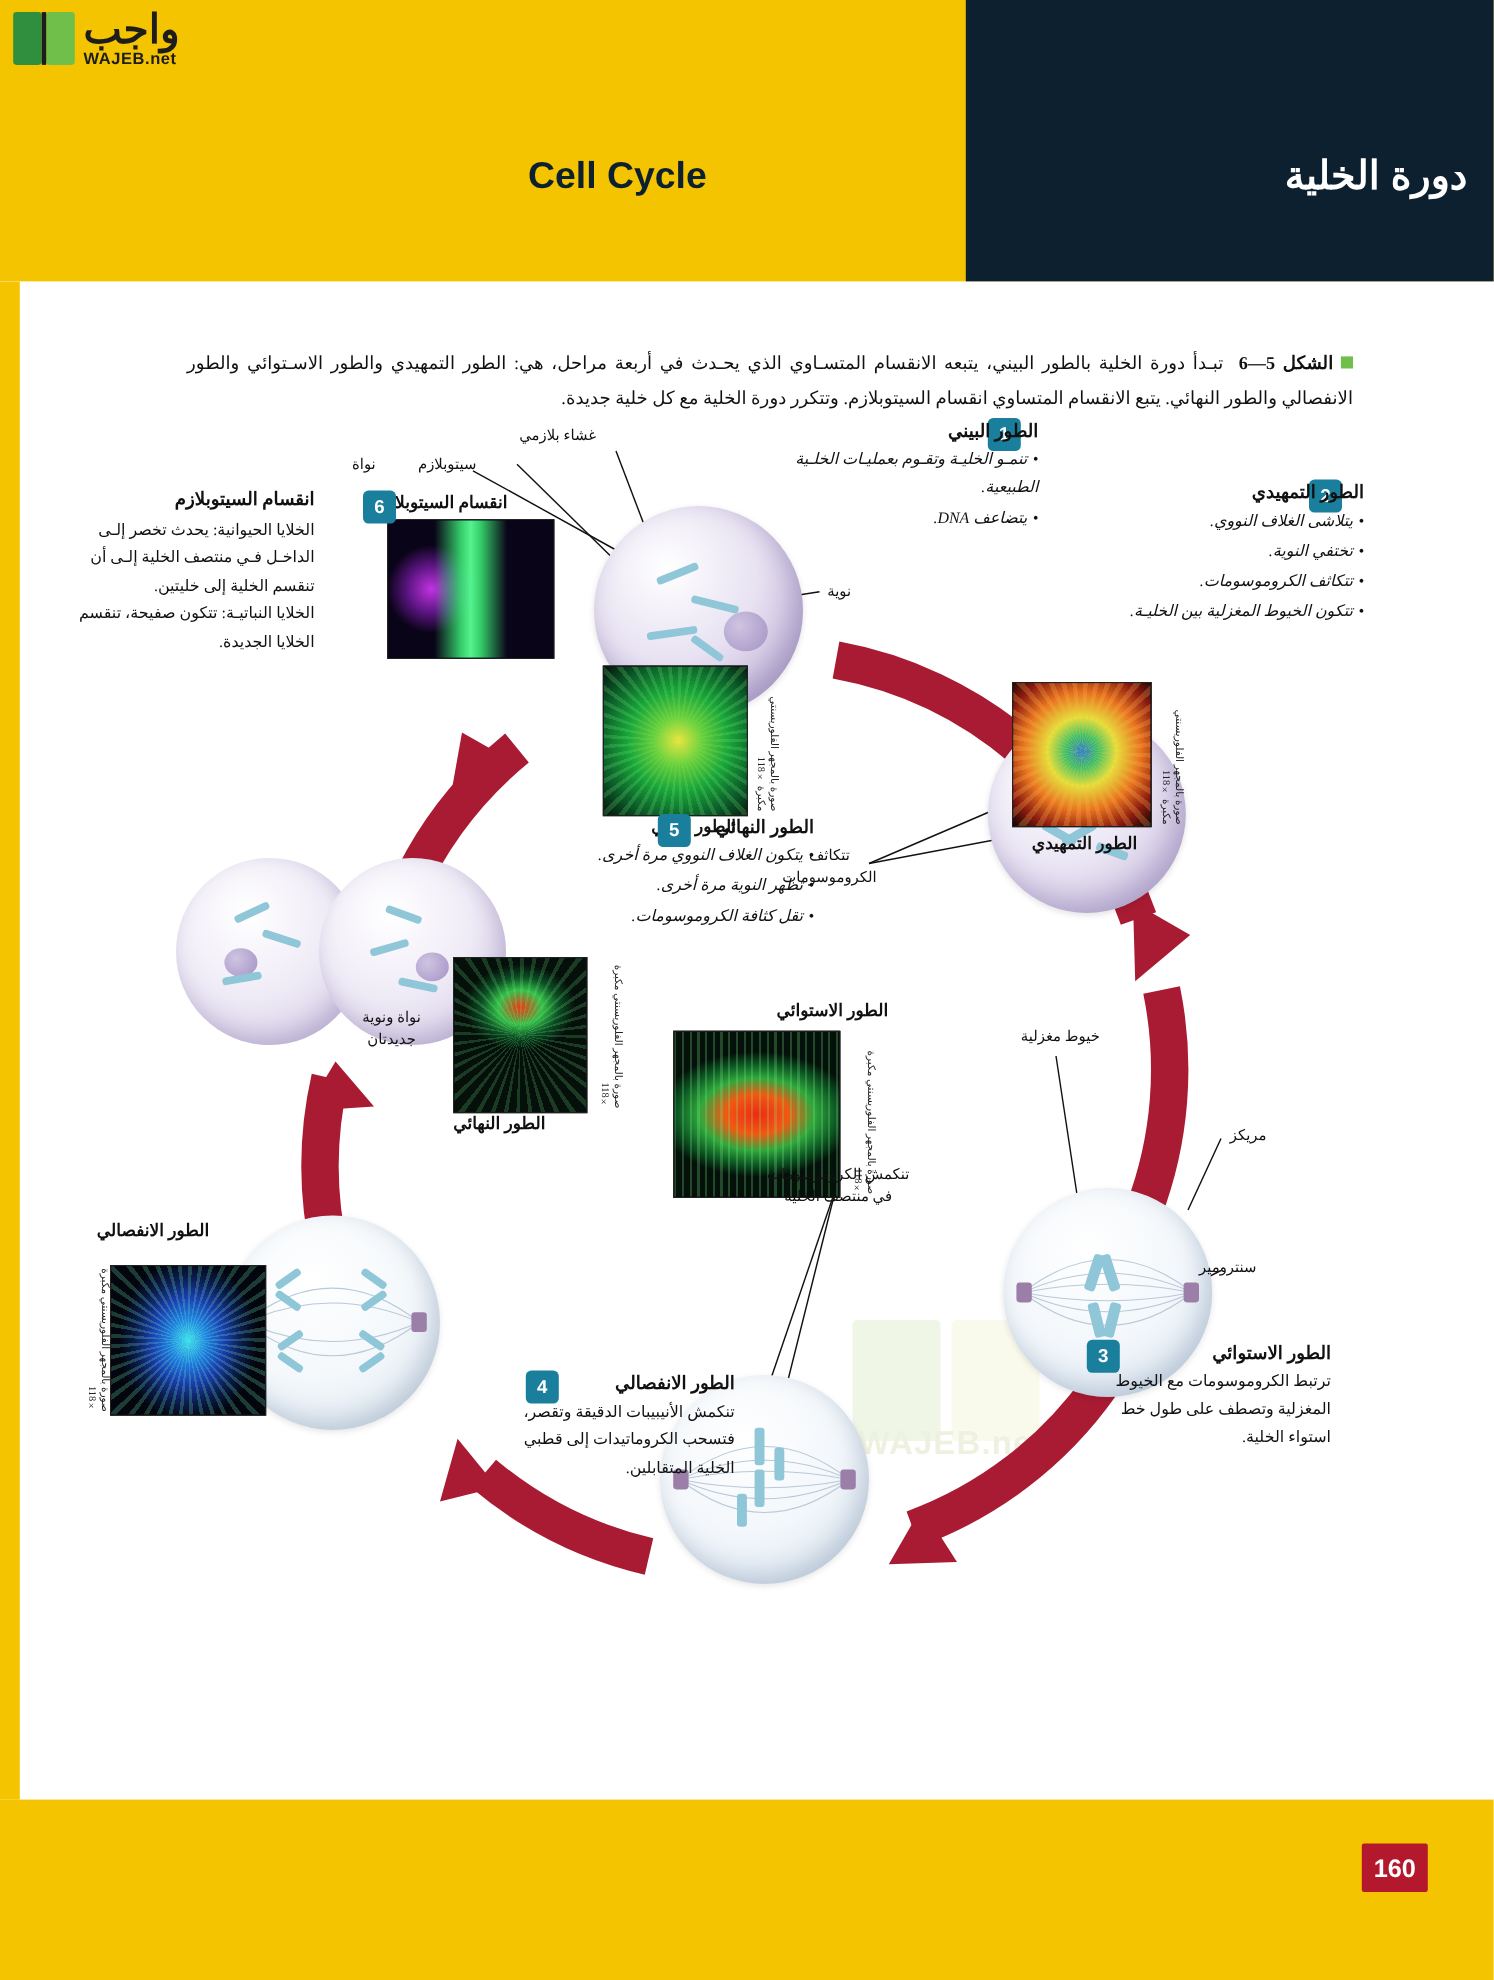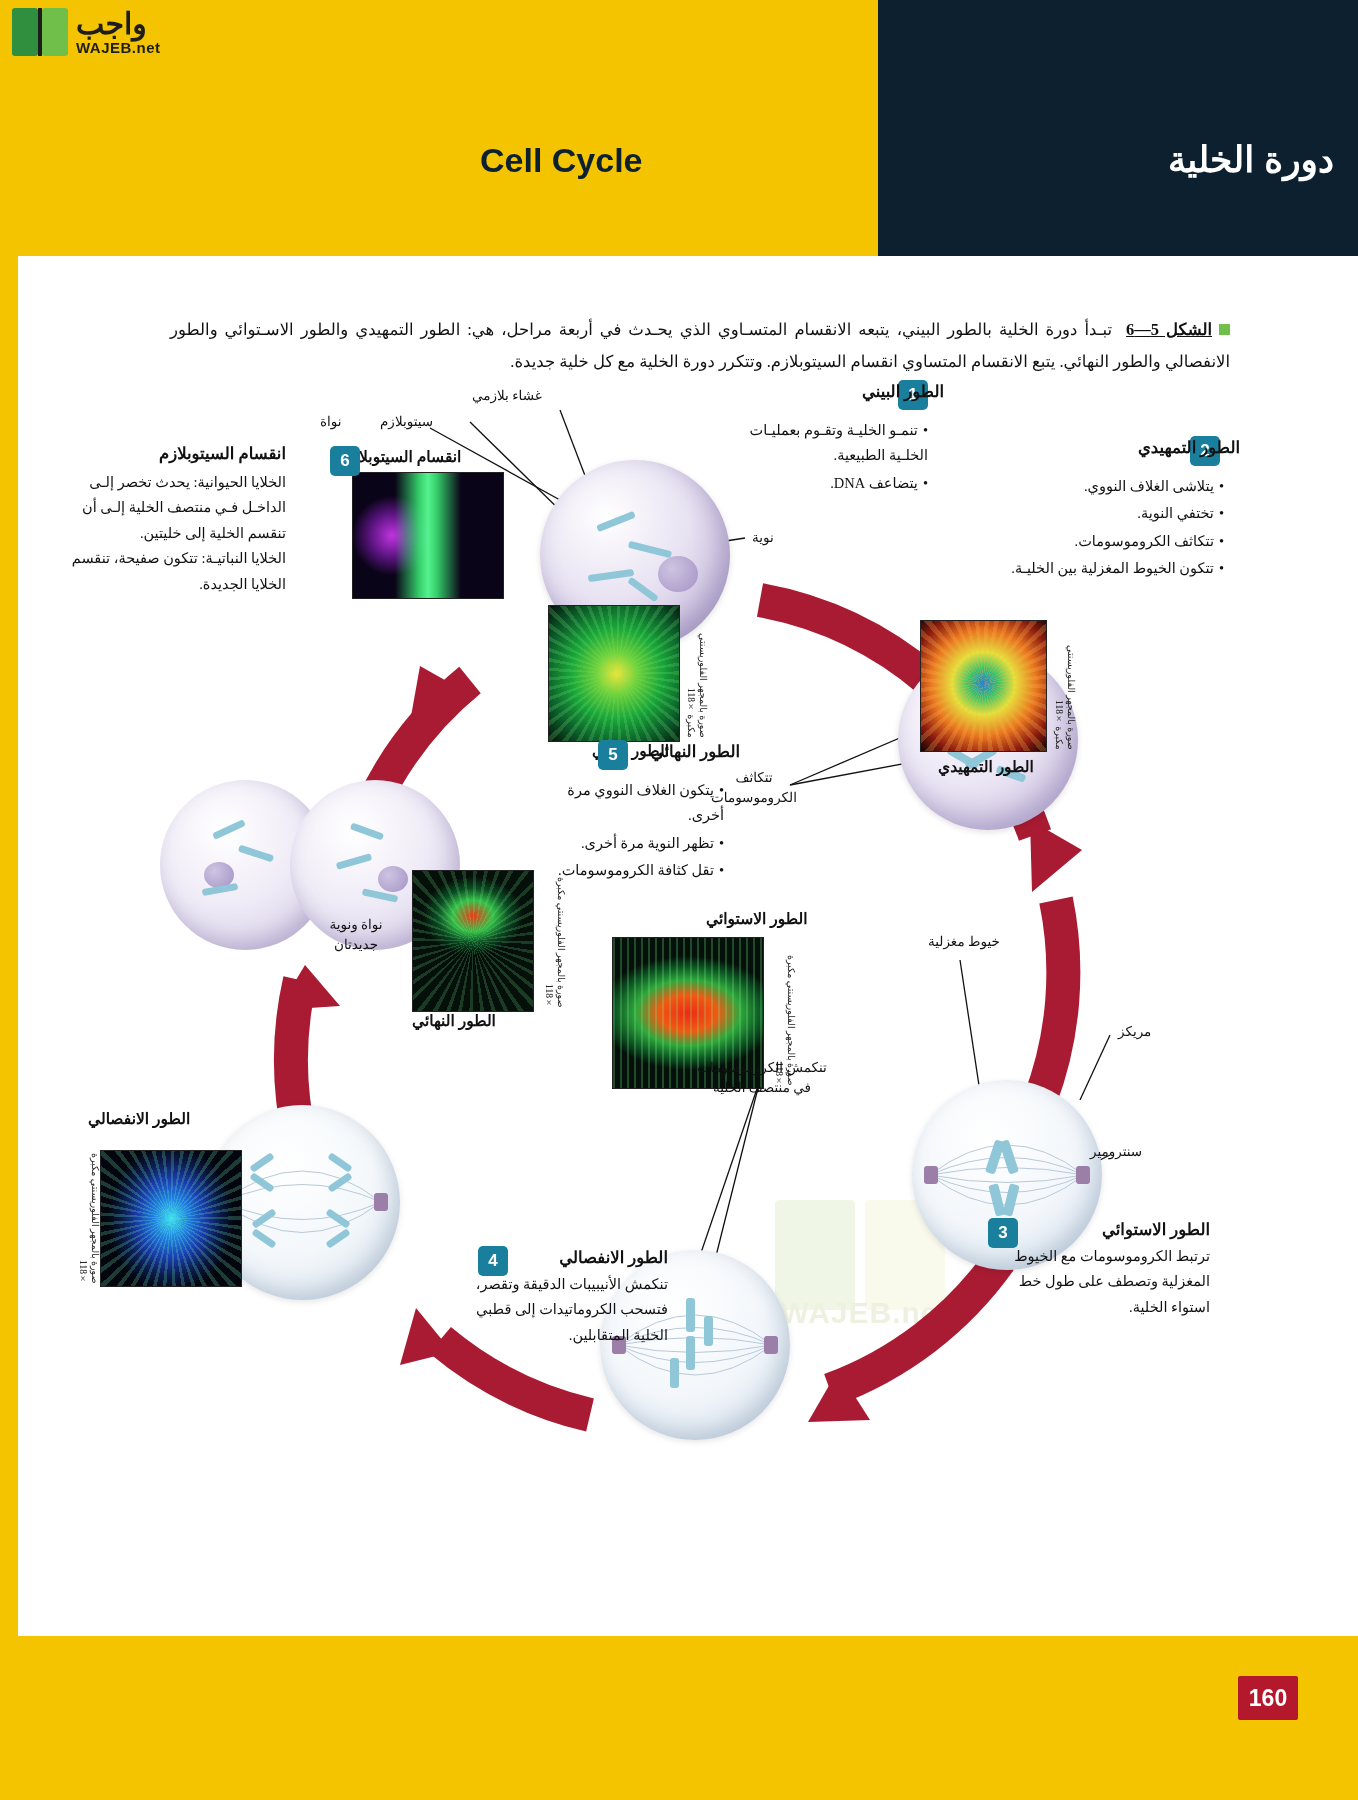--- a/index.html
+++ b/index.html
@@ -5,21 +5,21 @@
   html,body{margin:0;padding:0;}
   body{
     width:1358px;height:1800px;position:relative;
     background:#ffffff;
     font-family:"Liberation Sans",sans-serif;
     overflow:hidden;
   }
   
   .top-band{position:absolute;left:0;top:0;width:1358px;height:256px;background:#f5c400;}
   .logo-wrap{position:absolute;left:12px;top:8px;display:flex;align-items:center;gap:8px;direction:rtl;}
-  .logo-text{font-size:30px;font-weight:bold;color:#1d1d1b;line-height:1;}
+  .logo-text{font-size:37px;font-weight:bold;color:#1d1d1b;line-height:1;}
   .logo-sub{font-size:15px;font-weight:bold;color:#1d1d1b;letter-spacing:.5px;}
   .logo-book{width:56px;height:48px;position:relative;}
   .logo-book .half{position:absolute;top:0;width:26px;height:48px;border-radius:3px;}
   .logo-book .left{left:0;background:#2f8f3f;}
   .logo-book .right{right:0;background:#6fbf4a;}
   .logo-book .spine{position:absolute;left:26px;top:0;width:4px;height:48px;background:#1d1d1b;}
 
   .header-dark{position:absolute;left:878px;top:0;width:480px;height:256px;background:#0c2030;}
   .header-ar{position:absolute;right:24px;top:160px;transform:translateY(-50%);color:#ffffff;font-size:36px;font-weight:bold;}
   .header-en{position:absolute;left:448px;top:160px;transform:translateY(-50%);color:#0c2030;font-size:34px;font-weight:bold;font-family:"Liberation Sans",sans-serif;margin-left:32px;}
@@ -28,21 +28,21 @@
   .page-body{position:absolute;left:0;top:256px;width:1358px;height:1380px;background:#ffffff;}
   .side-rail{position:absolute;left:0;top:0;width:18px;height:1380px;background:#f5c400;}
 
   
   .bottom-band{position:absolute;left:0;top:1636px;width:1358px;height:164px;background:#f5c400;}
   .page-num{position:absolute;right:60px;top:1676px;width:60px;height:44px;background:#b4182d;color:#fff;font-size:23px;font-weight:bold;display:flex;align-items:center;justify-content:center;border-radius:2px;}
 
   
   .caption{position:absolute;right:128px;top:314px;width:1060px;text-align:justify;direction:rtl;font-size:16.5px;line-height:1.95;color:#111;font-family:"Liberation Serif",serif;}
   .caption .bullet{display:inline-block;width:11px;height:11px;background:#6fbf4a;margin-left:7px;}
-  .caption b{font-weight:bold;text-decoration:underline;}
+  .caption b{font-weight:bold;}
 
   
   .diagram{position:absolute;left:0;top:380px;width:1358px;height:1240px;}
 
   
   .wm{position:absolute;left:735px;top:820px;width:260px;height:150px;opacity:.35;}
   .wm .bk{position:absolute;left:40px;top:0;width:170px;height:110px;}
   .wm .bk .h{position:absolute;top:0;width:80px;height:110px;border-radius:4px;}
   .wm .bk .l{left:0;background:#d7e8b6;}
   .wm .bk .r{right:0;background:#eef3c9;}
@@ -90,21 +90,21 @@
   .micro .g{position:absolute;inset:0;}
   .mlabel{position:absolute;writing-mode:vertical-rl;font-size:9.5px;color:#222;direction:rtl;line-height:1.25;font-family:"Liberation Serif",serif;}
 
   
   .badge{position:absolute;width:30px;height:30px;border-radius:5px;background:#1a7f9c;color:#fff;
          font-size:17px;font-weight:bold;display:flex;align-items:center;justify-content:center;}
 
   
   .tb{position:absolute;direction:rtl;font-family:"Liberation Serif",serif;color:#111;}
   .tb .title{font-size:16.5px;font-weight:bold;margin-bottom:4px;}
-  .tb ul{list-style:none;margin:16px;padding:0;}
+  .tb ul{list-style:none;margin:0;padding:0;font-style:italic;}
   .tb li{font-size:14.5px;line-height:1.75;margin-bottom:2px;}
   .tb li:before{content:"•";margin-left:5px;}
   .tb p{font-size:14.5px;line-height:1.75;margin:0;}
   .stage-cap{position:absolute;font-size:15.5px;font-weight:bold;direction:rtl;font-family:"Liberation Serif",serif;color:#111;}
   .ann{position:absolute;font-size:13.5px;direction:rtl;font-family:"Liberation Serif",serif;color:#111;line-height:1.5;}
 
   svg.overlay{position:absolute;left:0;top:0;width:1358px;height:1240px;pointer-events:none;}
 </style>
 </head>
 <body>

